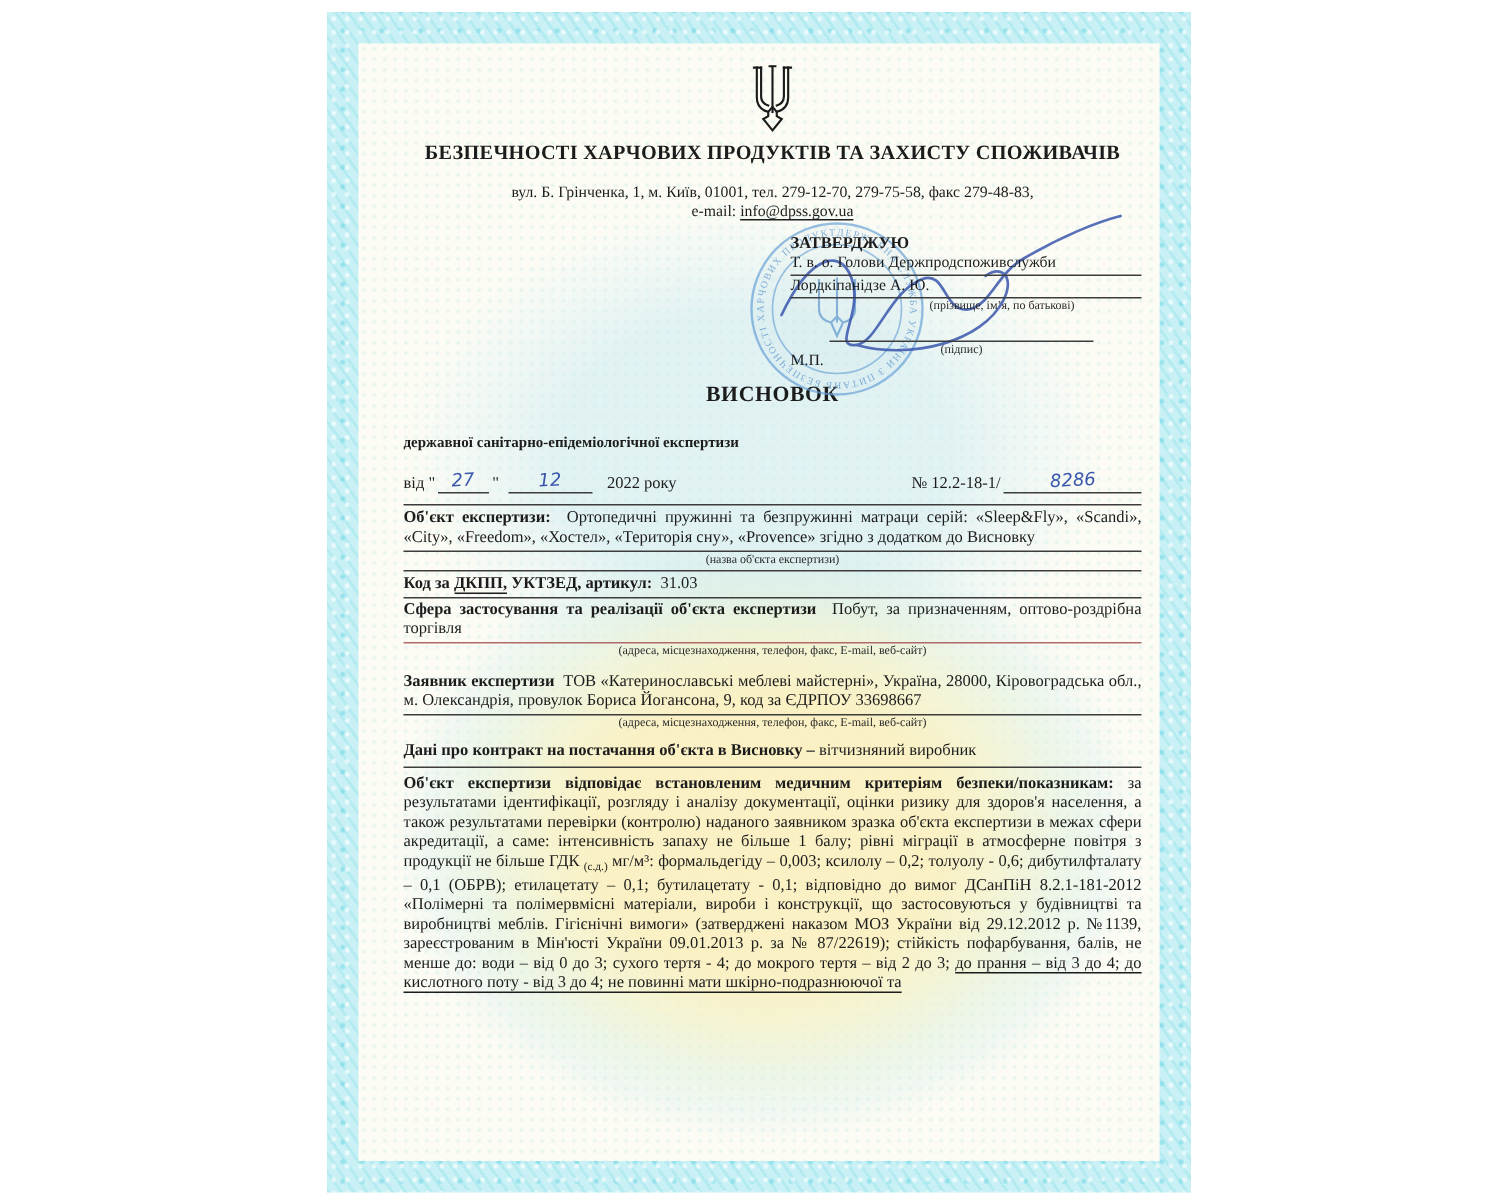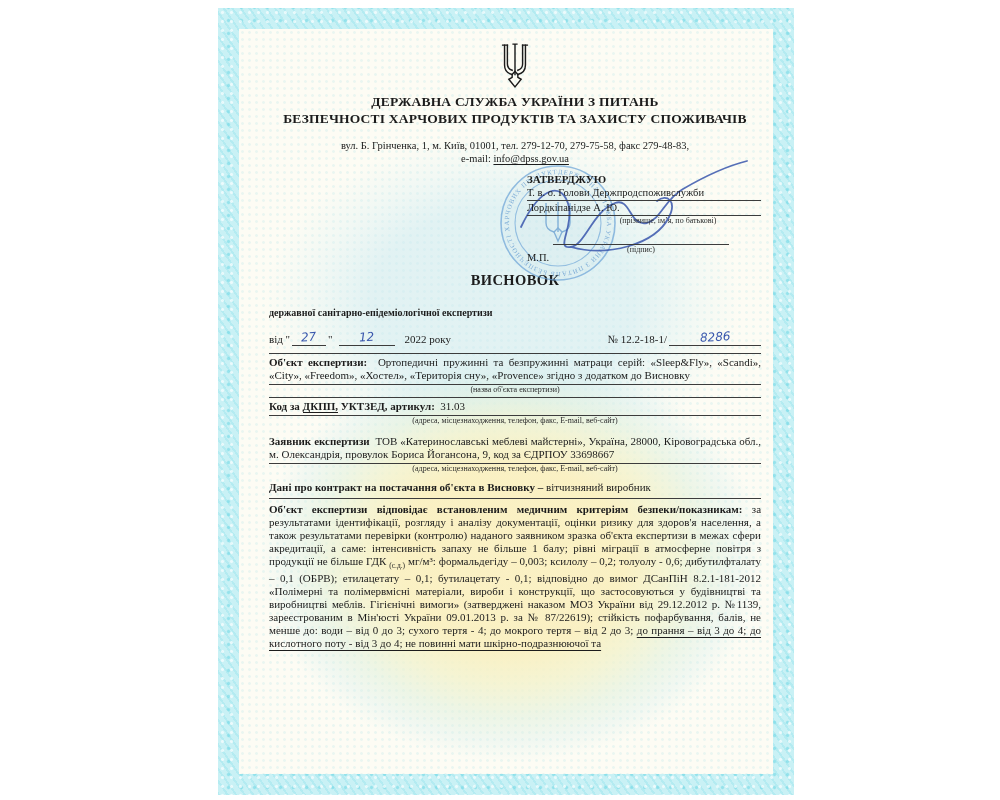--- a/index.html
+++ b/index.html
@@ -80,21 +80,20 @@
           <path d="M7 2 H12 M18 1 H22 M28 2 H33"></path>
           <path d="M9 2 V23 Q9 31 17 33"></path>
           <path d="M12 2 V22 Q12 27 17 28.5"></path>
           <path d="M31 2 V23 Q31 31 23 33"></path>
           <path d="M28 2 V22 Q28 27 23 28.5"></path>
           <path d="M20 1.5 V33"></path>
           <path d="M17 33 L20 29.5 L23 33 L23 36 L26.5 38 L20 46 L13.5 38 L17 36 Z"></path>
         </g>
       </svg>
 
-      <div class="org">ДЕРЖАВНА СЛУЖБА УКРАЇНИ З ПИТАНЬ</div>
       <div class="org">БЕЗПЕЧНОСТІ ХАРЧОВИХ ПРОДУКТІВ ТА ЗАХИСТУ СПОЖИВАЧІВ</div>
       <div class="addr">вул. Б. Грінченка, 1, м. Київ, 01001, тел. 279-12-70, 279-75-58, факс 279-48-83,</div>
       <div class="email-line"><span>e-mail: </span><span class="u">info@dpss.gov.ua</span></div>
 
       <div class="approval-wrap">
 
         <svg class="stamp" width="124" height="124" viewBox="0 0 124 124">
           <defs>
             <path id="ringPath" d="M62 13 a49 49 0 1 1 -0.01 0" fill="none"></path>
           </defs>
@@ -147,20 +146,21 @@
       </div>
 
       <div class="sect">
         <p class="row top-rule"><b>Об'єкт експертизи:</b>&nbsp; <span>Ортопедичні пружинні та безпружинні матраци серій: «Sleep&amp;Fly», «Scandi», «City», «Freedom», «Хостел», «Територія сну», «Provence» згідно з додатком до Висновку</span></p>
         <div class="caption">(назва об'єкта експертизи)</div>
       </div>
 
 
       <p class="row top-rule" style="margin-top:2px;"><b><span>Код за </span><span class="code-u">ДКПП,</span><span> УКТЗЕД, артикул:</span></b>&nbsp; <span>31.03</span></p>
 
+      <p class="row pink"><b>Сфера застосування та реалізації об'єкта експертизи</b>&nbsp; <span>Побут, за призначенням, оптово-роздрібна торгівля</span></p>
 
       <div>
         <div class="caption">(адреса, місцезнаходження, телефон, факс, E-mail, веб-сайт)</div>
       </div>
 
       <div style="margin-top:8px;">
         <p class="row"><b>Заявник експертизи</b>&nbsp; <span>ТОВ «Катеринославські меблеві майстерні», Україна, 28000, Кіровоградська обл., м. Олександрія, провулок Бориса Йогансона, 9, код за ЄДРПОУ 33698667</span></p>
         <div class="caption">(адреса, місцезнаходження, телефон, факс, E-mail, веб-сайт)</div>
       </div>
 

